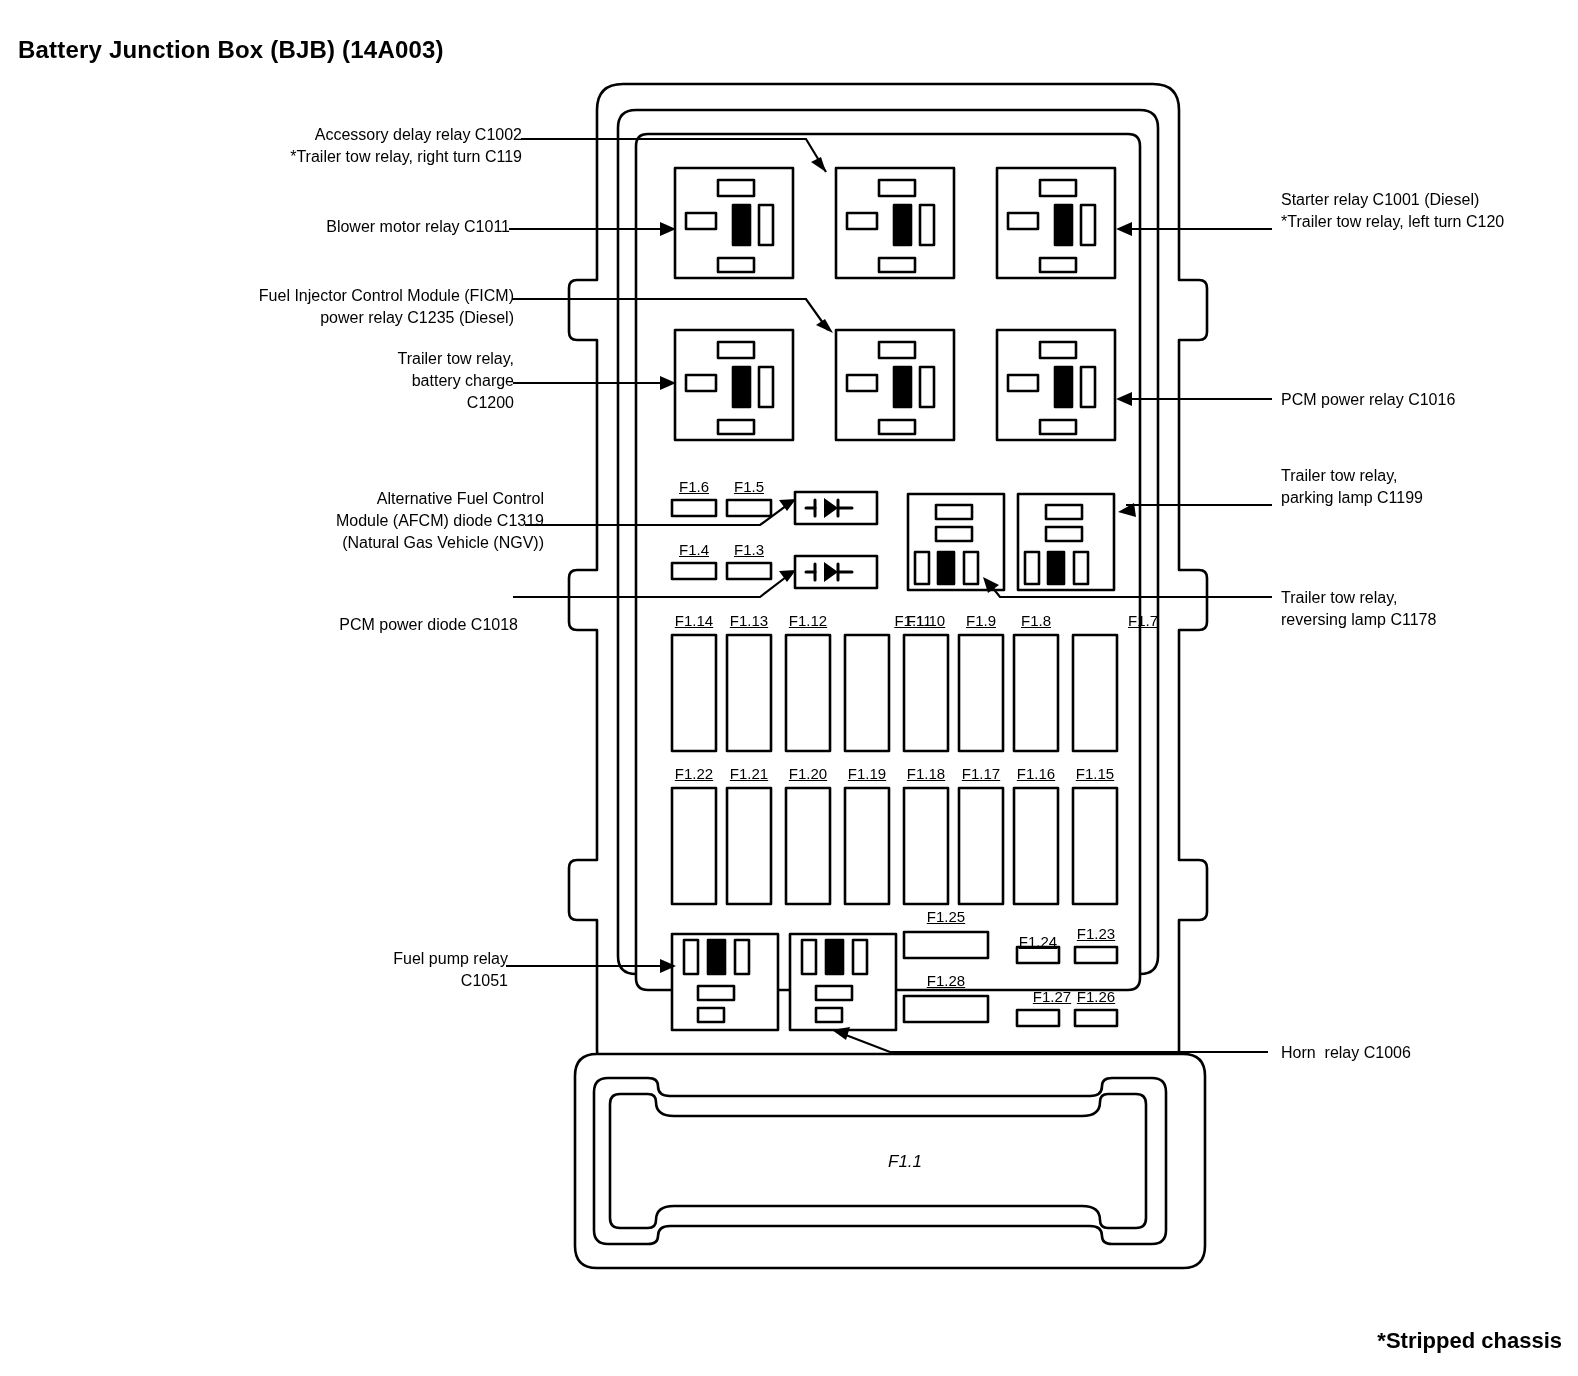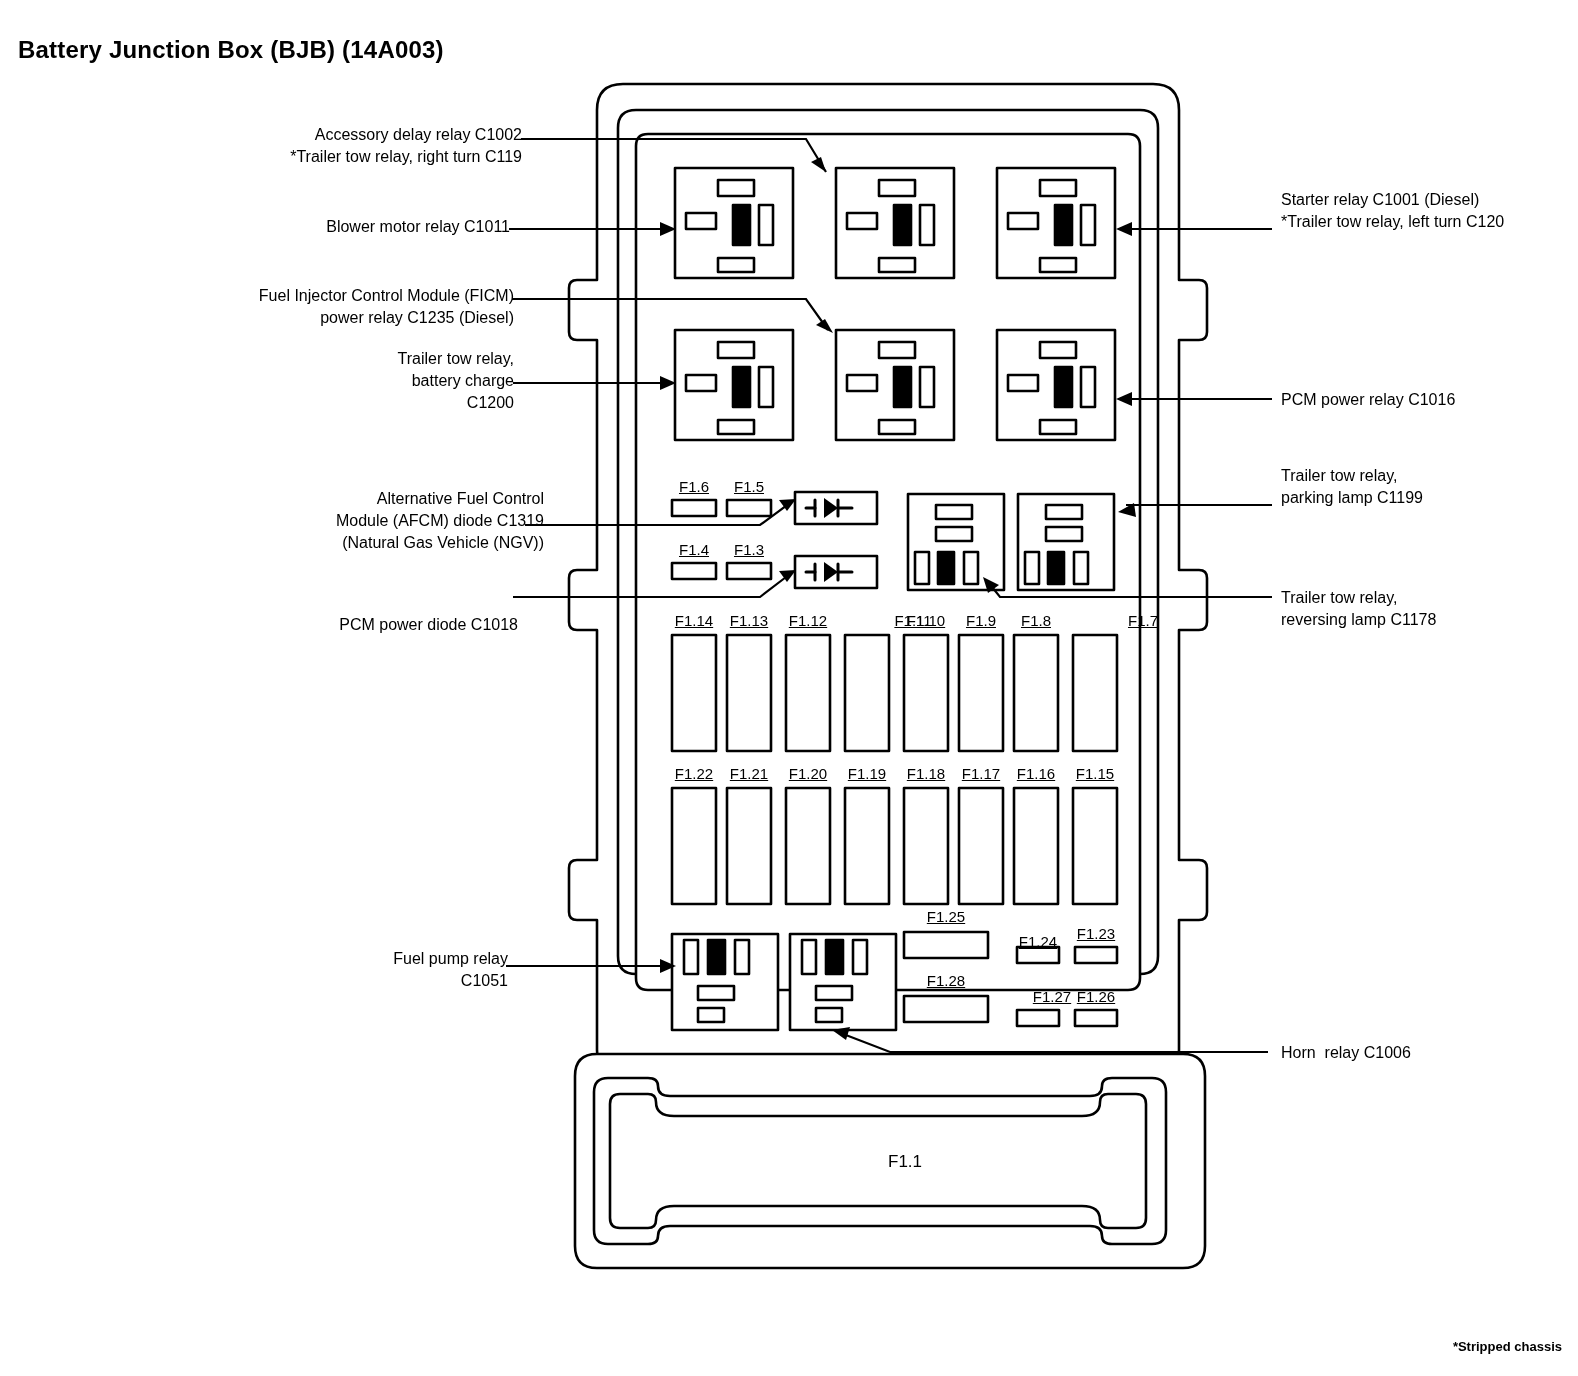--- a/index.html
+++ b/index.html
@@ -9,36 +9,36 @@
     font-family:"Liberation Sans", sans-serif;
     color:#000;
     overflow:hidden;
   }
   .title {
     position:absolute; left:18px; top:36px;
     font-size:24px; font-weight:bold; letter-spacing:0.2px;
   }
   .footnote {
     position:absolute; right:16px; bottom:22px;
-    font-size:13px; font-weight:bold;
+    font-size:22px; font-weight:bold;
   }
   .label {
     position:absolute; font-size:16px; line-height:22px; white-space:pre;
   }
   .label.right { text-align:right; }
   .label.left { text-align:left; }
 
   
   #art { position:absolute; left:0; top:0; width:1578px; height:1376px; }
 
   .fl { 
     position:absolute; font-size:15px; text-align:center; white-space:nowrap;
   }
   .fl u { text-decoration:underline; }
-  .f11 { position:absolute; font-size:17px; }
+  .f11 { position:absolute; font-size:17px;font-style:italic; }
 </style>
 </head>
 <body>
 
 <div class="title">Battery Junction Box (BJB) (14A003)</div>
 <div class="footnote">*Stripped chassis</div>
 
 <svg id="art" viewBox="0 0 1578 1376" xmlns="http://www.w3.org/2000/svg">
   <g fill="none" stroke="#000" stroke-width="2.6" stroke-linejoin="round" stroke-linecap="round">
 

